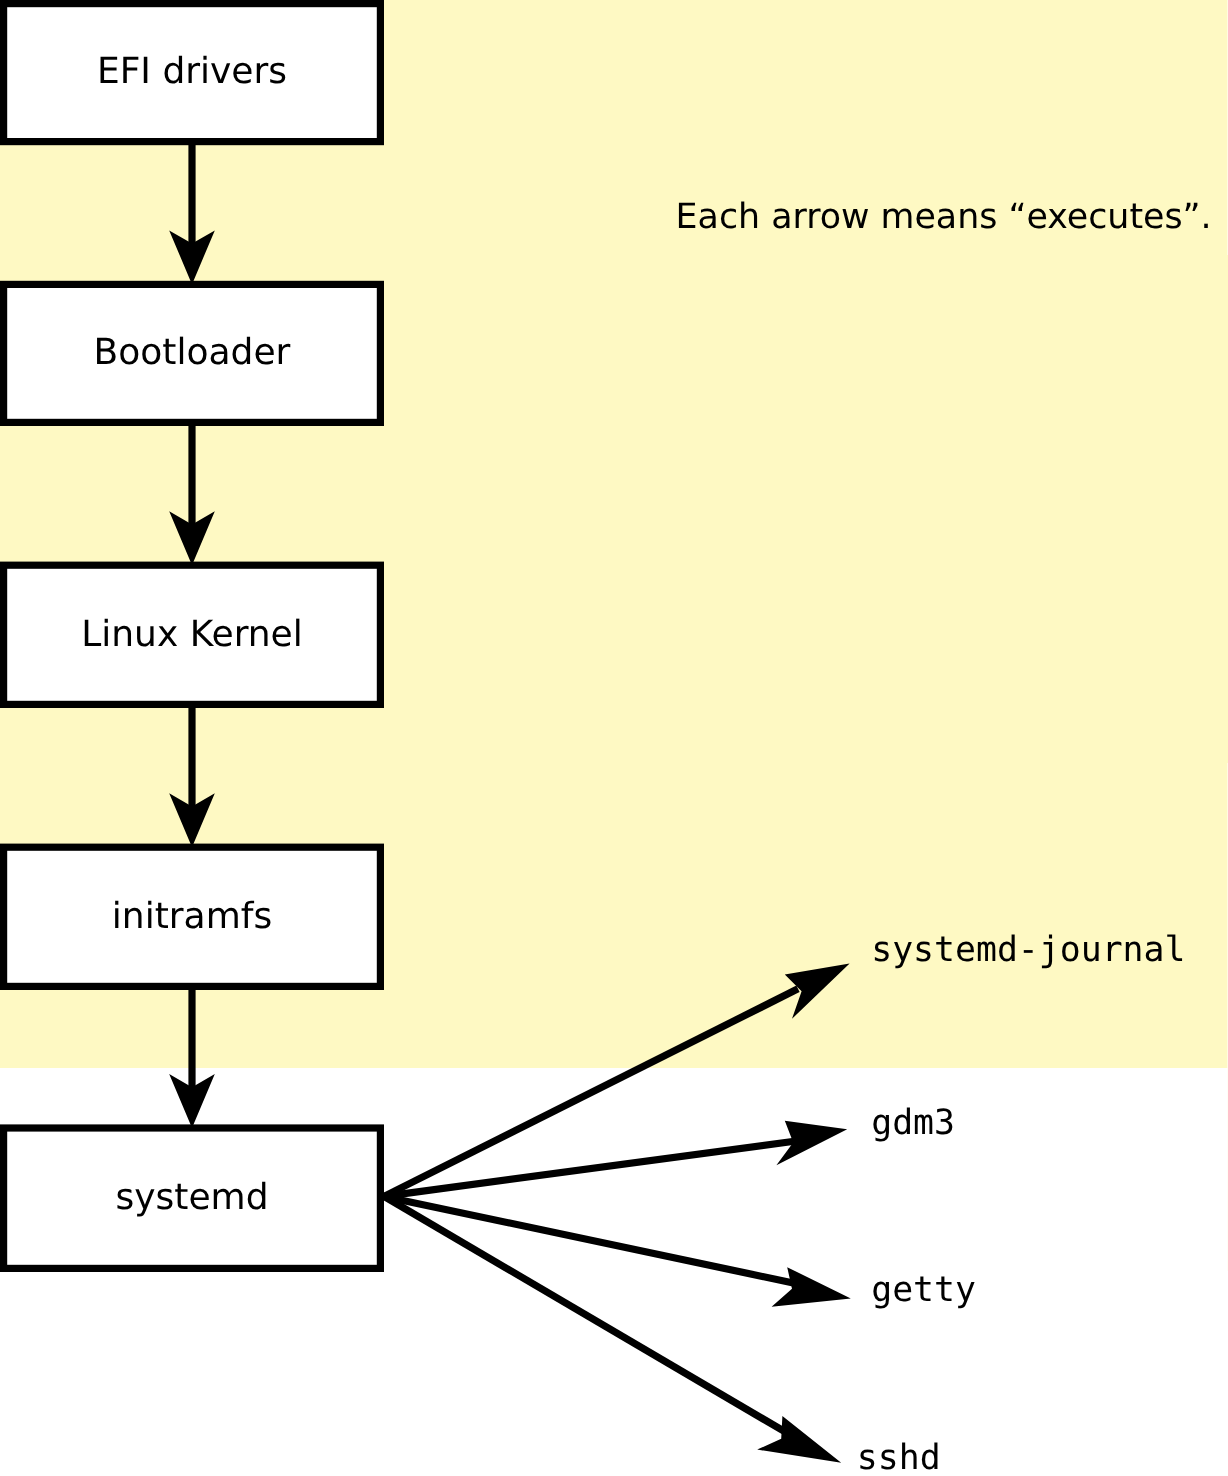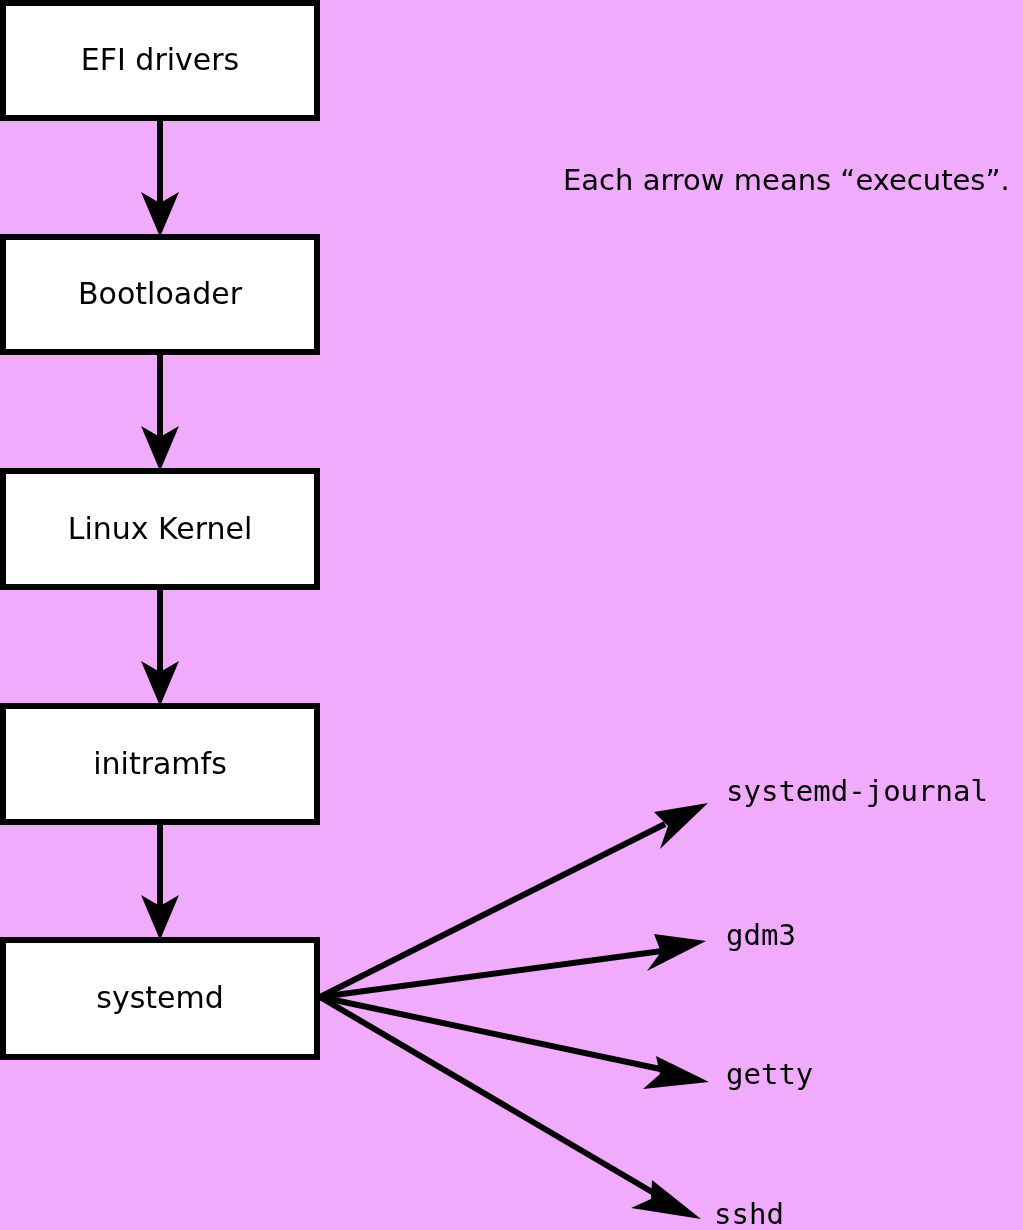--- a/index.html
+++ b/index.html
@@ -9,22 +9,22 @@
   }
   body {
     width: 1023px;
     height: 1230px;
     overflow: hidden;
     font-family: "DejaVu Sans", sans-serif;
   }
   #diagram-root {
     position: relative;
     width: 1023px;
-    height: 1230px;
-    background: #f0abfc;
+    height: 890px;
+    background: #fef9c3;
     text-align: center;
   }
   svg#boot-flow-svg {
     display: block;
     width: 1023px;
     height: 1230px;
   }
   .stage-box-rect {
     fill: #ffffff;
     stroke: #000000;

